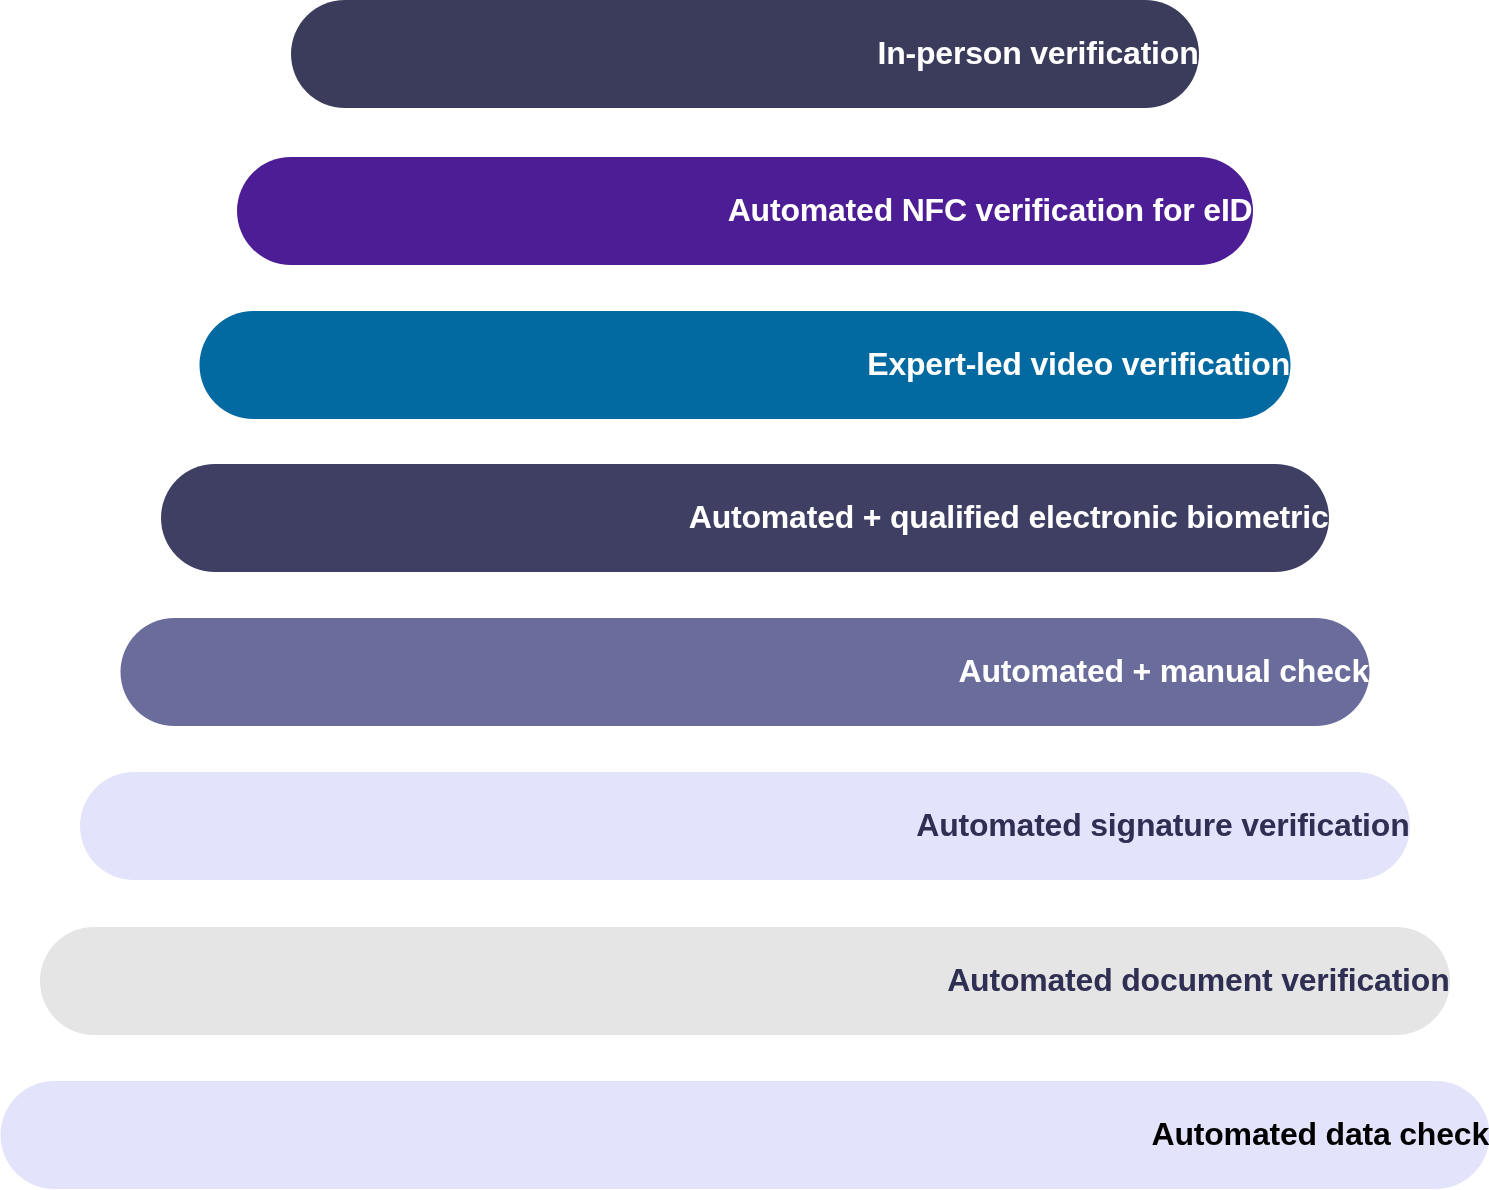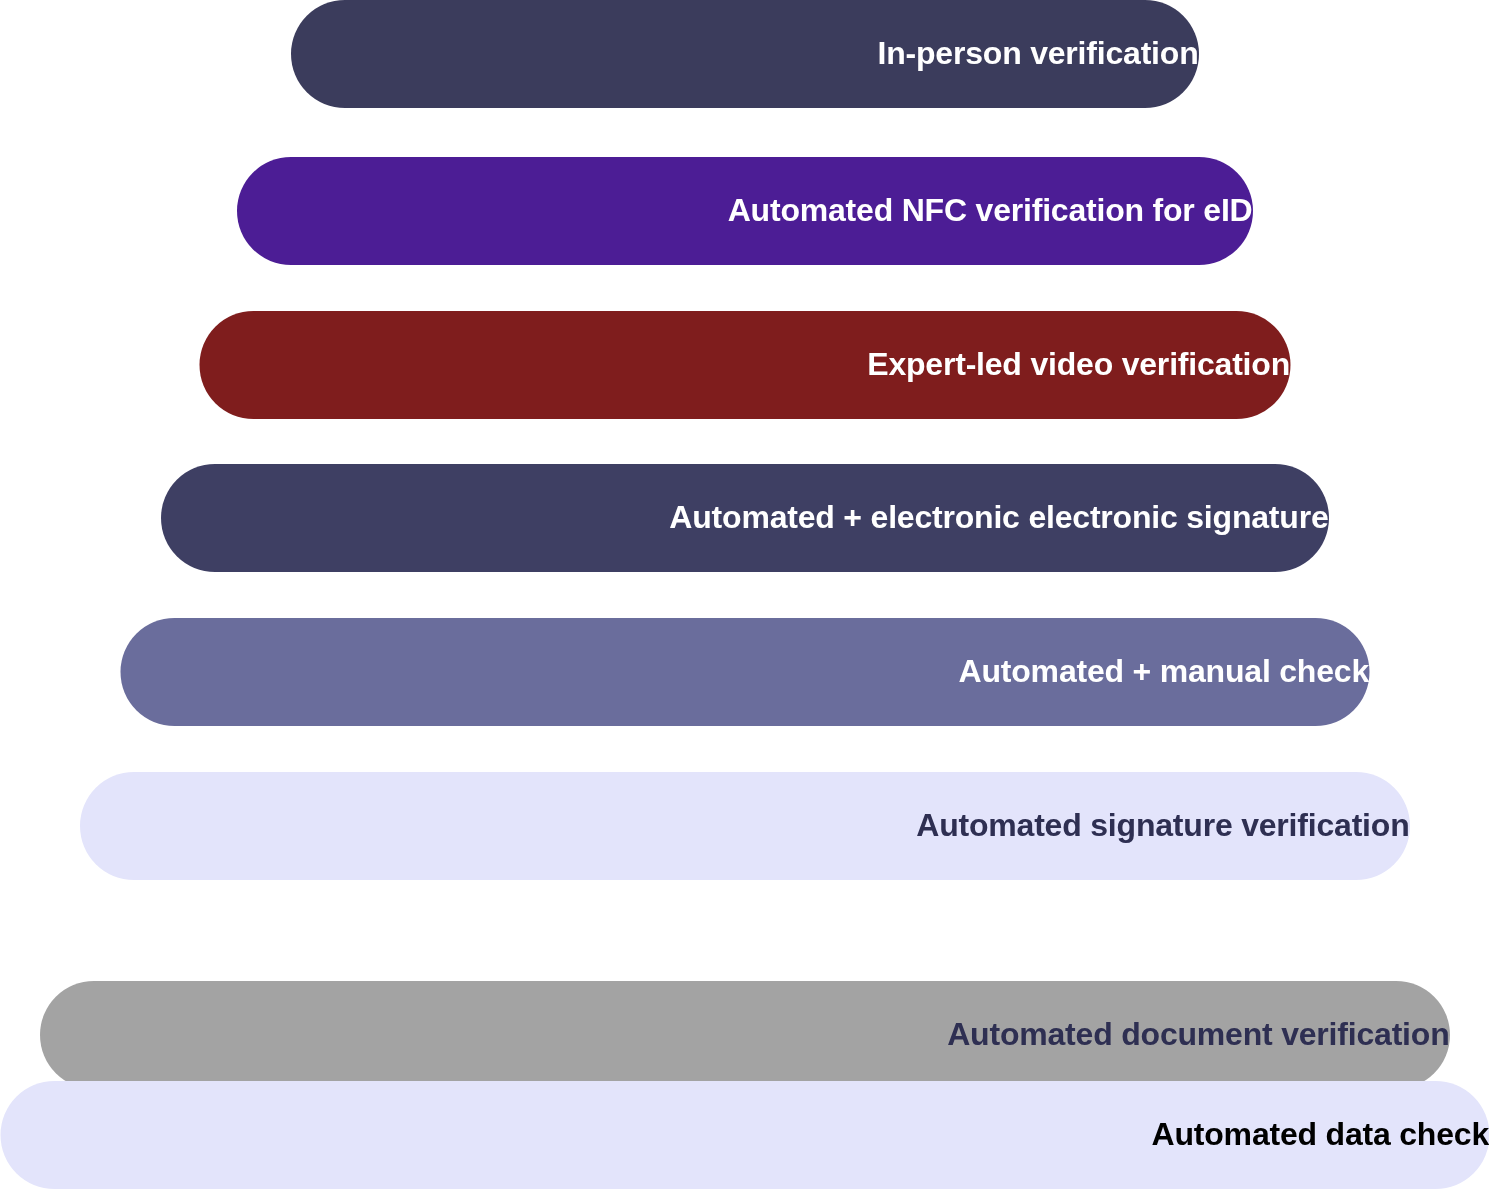--- a/index.html
+++ b/index.html
@@ -42,31 +42,31 @@
 </head>
 <body style="background: rgb(255, 255, 255);">
 
 <div id="pyramid" style="background: rgb(255, 255, 255);">
     <div class="band" style="position: absolute; left: 50%; transform: translateX(-50%); top: 0px; width: 908px; height: 108px; background: rgb(59, 60, 92); color: rgb(255, 255, 255);">
       <span class="band-label" style="font-size: 32px;">In-person verification</span>
     </div>
     <div class="band" style="position: absolute; left: 50%; transform: translateX(-50%); top: 157px; width: 1016px; height: 108px; background: #4c1d95; color: rgb(255, 255, 255);">
       <span class="band-label" style="font-size: 32px;">Automated NFC verification for eID</span>
     </div>
-    <div class="band" style="position: absolute; left: 50%; transform: translateX(-50%); top: 311px; width: 1091px; height: 108px; background: #7f1d1d; color: rgb(255, 255, 255);">
+    <div class="band" style="position: absolute; left: 50%; transform: translateX(-50%); top: 311px; width: 1091px; height: 108px; background: #0369a1; color: rgb(255, 255, 255);">
       <span class="band-label" style="font-size: 32px;">Expert-led video verification</span>
     </div>
     <div class="band" style="position: absolute; left: 50%; transform: translateX(-50%); top: 464px; width: 1168px; height: 108px; background: rgb(62, 63, 99); color: rgb(255, 255, 255);">
-      <span class="band-label" style="font-size: 32px;">Automated + electronic electronic signature</span>
+      <span class="band-label" style="font-size: 32px;">Automated + qualified electronic biometric</span>
     </div>
     <div class="band" style="position: absolute; left: 50%; transform: translateX(-50%); top: 618px; width: 1249px; height: 108px; background: rgb(106, 109, 156); color: rgb(255, 255, 255);">
       <span class="band-label" style="font-size: 32px;">Automated + manual check</span>
     </div>
     <div class="band" style="position: absolute; left: 50%; transform: translateX(-50%); top: 772px; width: 1330px; height: 108px; background: rgb(227, 228, 251); color: rgb(46, 47, 82);">
       <span class="band-label" style="font-size: 32px;">Automated signature verification</span>
     </div>
-    <div class="band" style="position: absolute; left: 50%; transform: translateX(-50%); top: 981px; width: 1410px; height: 108px; background: #a3a3a3; color: rgb(46, 47, 82);">
+    <div class="band" style="position: absolute; left: 50%; transform: translateX(-50%); top: 927px; width: 1410px; height: 108px; background: #e5e5e5; color: rgb(46, 47, 82);">
       <span class="band-label" style="font-size: 32px;">Automated document verification</span>
     </div>
     <div class="band" style="position: absolute; left: 50%; transform: translateX(-50%); top: 1081px; width: 1489px; height: 108px; background: rgb(227, 228, 251); color: #000000;">
       <span class="band-label" style="font-size: 32px;">Automated data check</span>
     </div>
   </div>
 
 </body></html>

